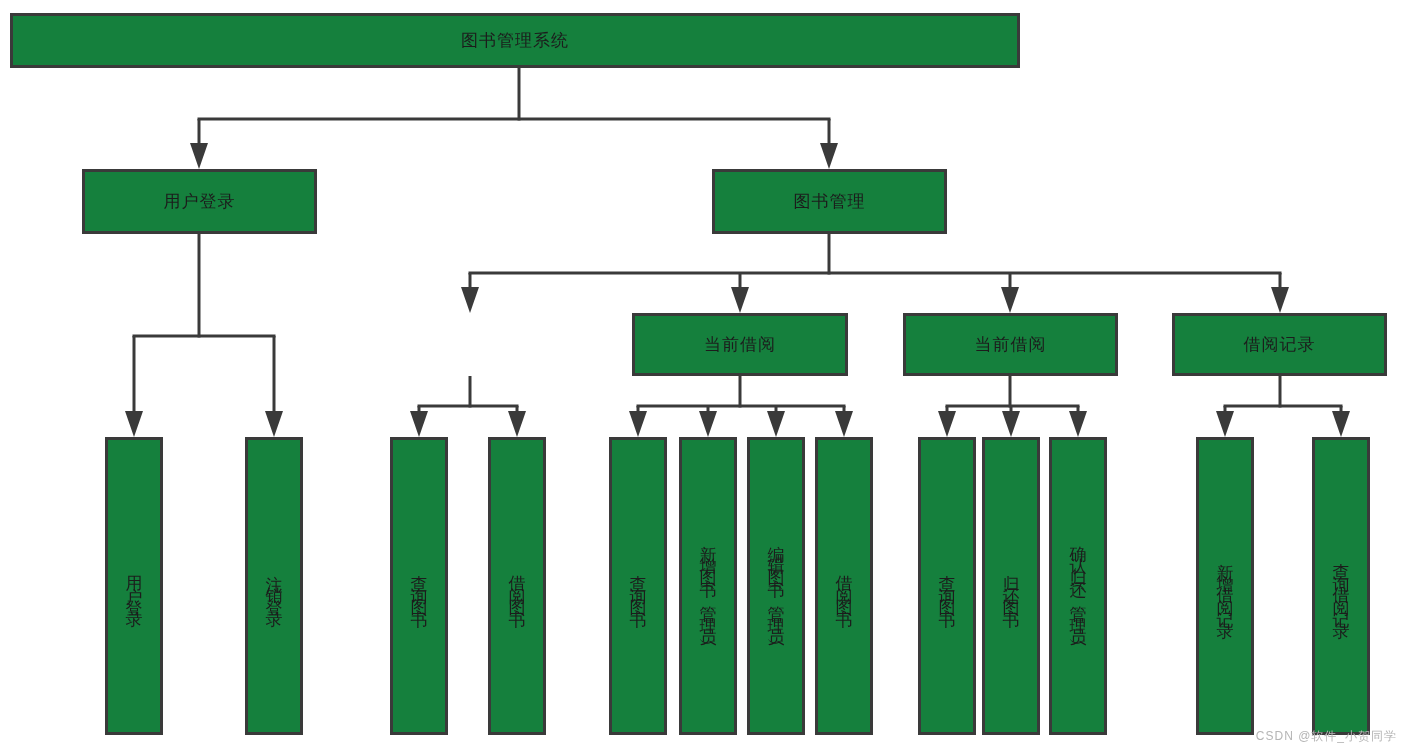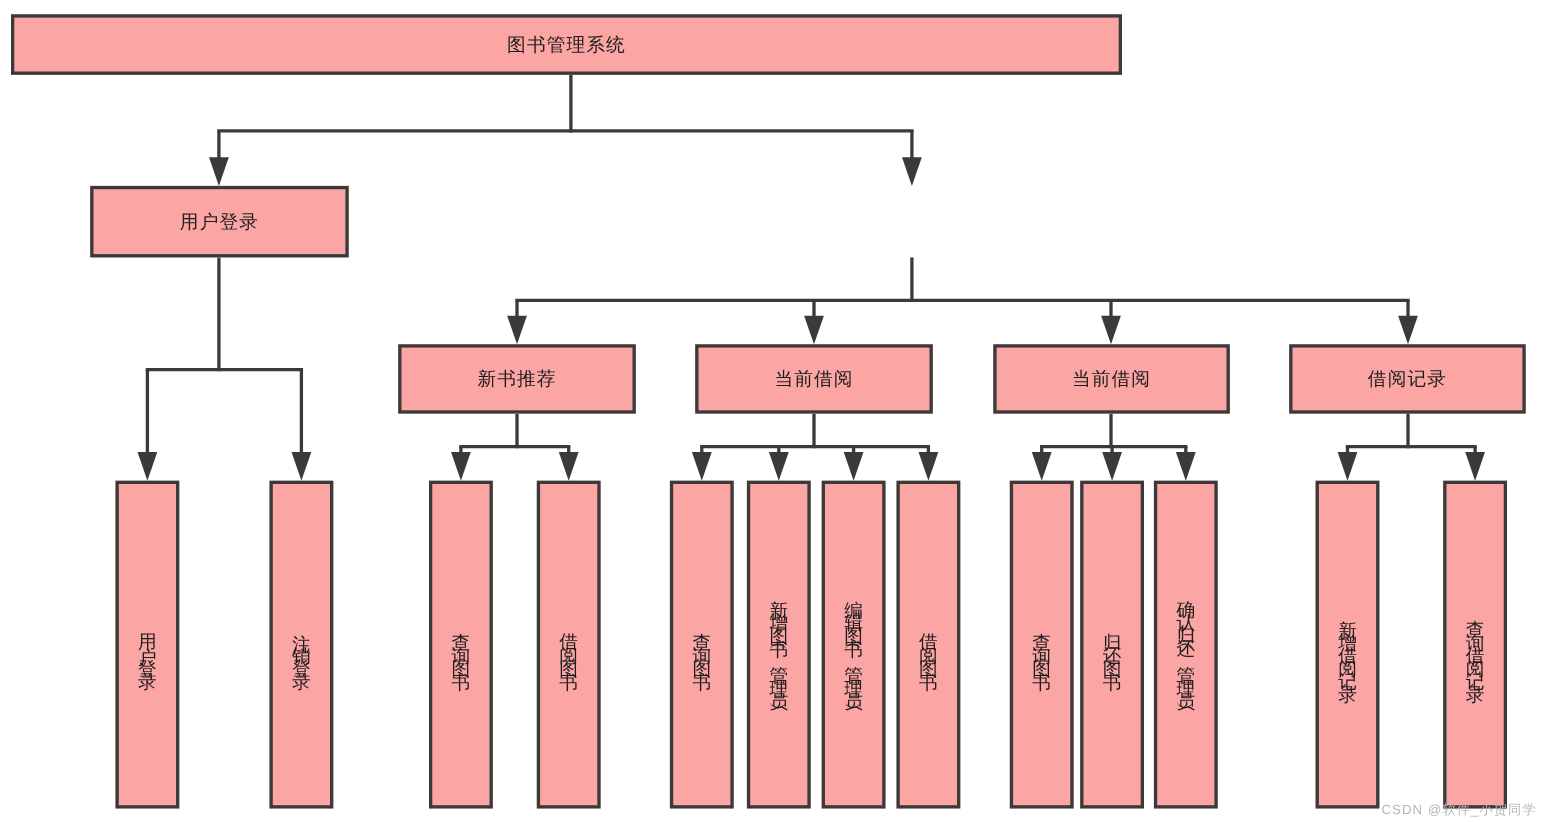--- a/index.html
+++ b/index.html
@@ -11,21 +11,21 @@
     overflow:hidden;
   }
   .connectors {
     position:absolute; left:0; top:0; width:1405px; height:747px;
     pointer-events:none;
   }
   .box {
     position:absolute;
     box-sizing:border-box;
     border:3px solid #3a3a3a;
-    background:#fca5a5;
+    background:#15803d;
     display:flex; align-items:center; justify-content:center;
     color:#1c1c1c;
   }
   .hlabel {
     font-size:17px;
     letter-spacing:1px;
     white-space:nowrap;
   }
   .vtext {
     writing-mode:vertical-rl;
@@ -116,24 +116,24 @@
     </g>
   </svg>
 
   <div class="box" style="left:10px; top:13px; width:1010px; height:55px;">
     <span class="hlabel">图书管理系统</span>
   </div>
 
   <div class="box" style="left:82px; top:169px; width:235px; height:65px;">
     <span class="hlabel">用户登录</span>
   </div>
+  <div class="box" style="left:712px; top:169px; width:235px; height:65px;">
+    <span class="hlabel">图书管理</span>
+  </div>
 
-  <div class="box" style="left:362px; top:313px; width:216px; height:63px;">
-    <span class="hlabel">新书推荐</span>
-  </div>
   <div class="box" style="left:632px; top:313px; width:216px; height:63px;">
     <span class="hlabel">当前借阅</span>
   </div>
   <div class="box" style="left:903px; top:313px; width:215px; height:63px;">
     <span class="hlabel">当前借阅</span>
   </div>
   <div class="box" style="left:1172px; top:313px; width:215px; height:63px;">
     <span class="hlabel">借阅记录</span>
   </div>
 

